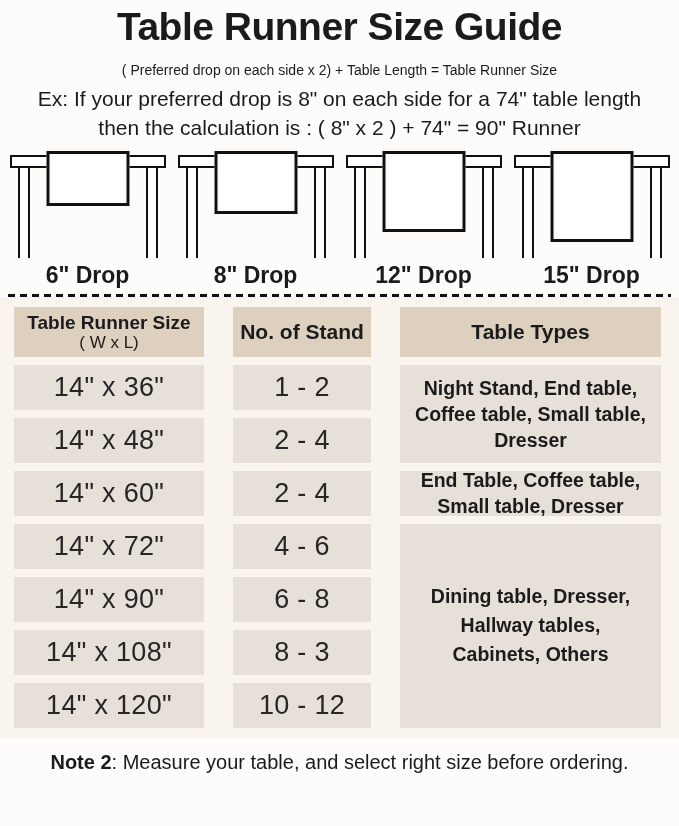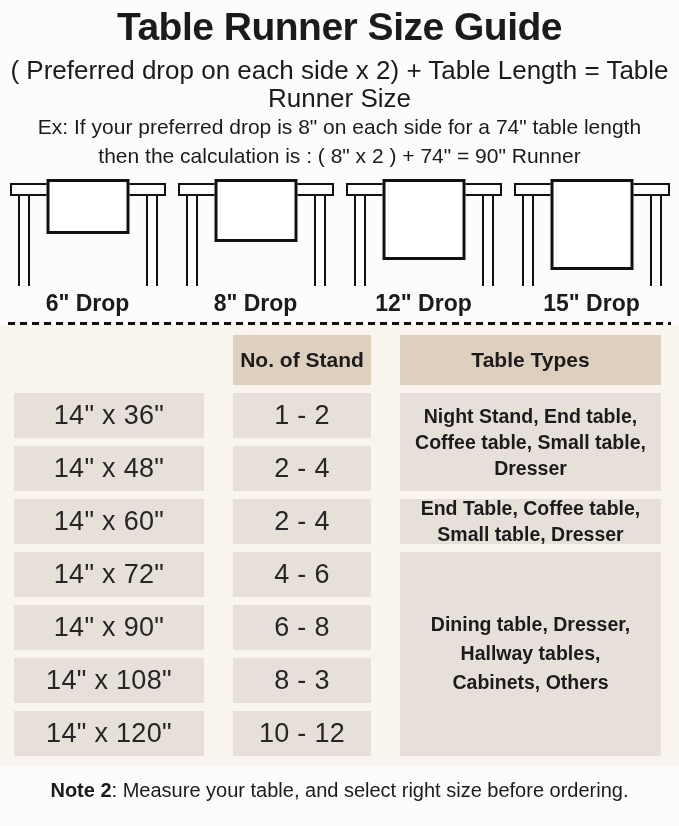--- a/index.html
+++ b/index.html
@@ -8,21 +8,21 @@
     --table-band-bg:#f9f4ee;
     --ink:#1b1b1b;
   }
   *{box-sizing:border-box;margin:0;padding:0;}
   body{width:679px;height:826px;background:#fdfcfa;font-family:"Liberation Sans",sans-serif;color:var(--ink);overflow:hidden;}
   .page{width:679px;height:810px;}
 
   
   .top{ text-align:center; padding-top:2px; background:#fdfcfa;}
   .title{font-size:39px;font-weight:bold;letter-spacing:-0.5px;line-height:50px;}
-  .formula{font-size:26px;line-height:28px;margin-top:4px;}
+  .formula{font-size:14px;line-height:28px;margin-top:4px;}
   .example{font-size:21px;line-height:28px;margin-top:1px;}
 
   
   .illos{display:flex;justify-content:center;gap:2px;margin-top:6px;}
   .illo{position:relative;width:166px;height:110px;}
   .tabletop{position:absolute;left:5px;right:5px;top:7px;height:13px;background:#fff;border:2px solid #111;}
   .leg{position:absolute;top:19px;bottom:0;width:12px;border-left:2.5px solid #111;border-right:2.5px solid #111;background:#fff;}
   .leg.left{left:13px;}
   .leg.right{right:13px;}
   .runner{position:absolute;left:50%;transform:translateX(-50%);top:3px;width:83px;background:#fff;border:3px solid #111;}
@@ -101,20 +101,24 @@
     <div class="drop-label">8" Drop</div>
     <div class="drop-label">12" Drop</div>
     <div class="drop-label">15" Drop</div>
   </div>
 
   <div class="dash-sep"></div>
 
   <div class="band">
     <div class="grid">
 
+      <div class="hcell c1" style="grid-row:1">
+        <div class="h-main">Table Runner Size</div>
+        <div class="h-sub">( W x L)</div>
+      </div>
       <div class="hcell big c2" style="grid-row:1">No. of Stand</div>
       <div class="hcell big c3" style="grid-row:1">Table Types</div>
 
       <div class="cell c1" style="grid-row:2">14" x 36"</div>
       <div class="cell c2" style="grid-row:2">1 - 2</div>
       <div class="cell c1" style="grid-row:3">14" x 48"</div>
       <div class="cell c2" style="grid-row:3">2 - 4</div>
       <div class="cell c1" style="grid-row:4">14" x 60"</div>
       <div class="cell c2" style="grid-row:4">2 - 4</div>
       <div class="cell c1" style="grid-row:5">14" x 72"</div>

